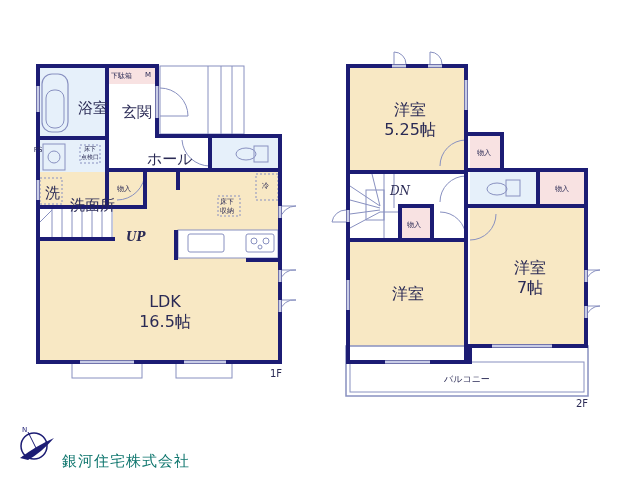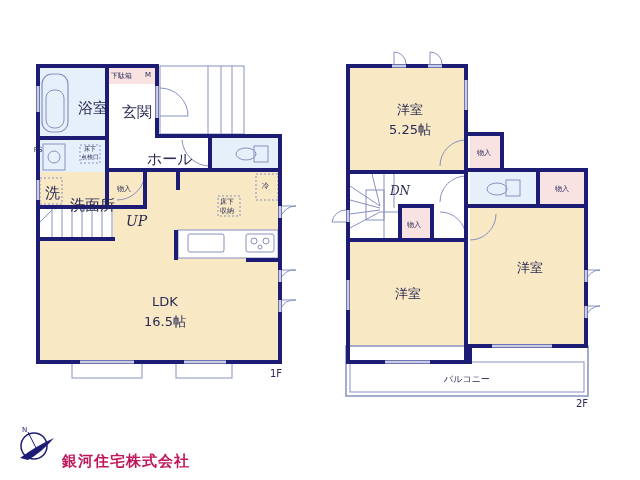--- a/index.html
+++ b/index.html
@@ -1,20 +1,20 @@
 <!DOCTYPE html>
 <html><head>
 <meta charset="utf-8">
 <style>
   html,body{margin:0;padding:0;background:#ffffff;}
   body{width:640px;height:480px;position:relative;overflow:hidden;font-family:"DejaVu Sans","Liberation Sans",sans-serif;color:#2a2a55;}
   .lbl{position:absolute;text-align:center;color:#2a2a55;white-space:nowrap;}
   .small{font-size:15px;}
   .tiny{font-size:7px;}
-  .room-main{font-size:13px;line-height:20px;}
+  .room-main{font-size:16px;line-height:20px;}
   svg{position:absolute;left:0;top:0;}
 </style>
 </head>
 <body>
 
 <svg width="640" height="480" viewBox="0 0 640 480">
 
   <g stroke="#8890c0" fill="none" stroke-width="1">
     <rect x="160" y="66" width="84" height="68"></rect>
     <line x1="208" y1="66" x2="208" y2="134"></line>
@@ -186,38 +186,39 @@
   <div>点検口</div>
 </div>
 <div class="lbl small" style="left:70px;top:184px;margin-top:12px;">洗面所</div>
 <div class="lbl small" style="left:45px;top:184px;">洗</div>
 <div class="lbl tiny" style="left:117px;top:184px;">物入</div>
 <div class="lbl tiny" style="left:262px;top:181px;">冷</div>
 <div class="lbl" style="left:220px;top:198px;font-size:7px;line-height:9px;">
   <div>床下</div>
   <div>収納</div>
 </div>
-<div class="lbl" style="left:126px;top:213px;font-size:14px;font-style:italic;font-family:'DejaVu Serif',serif;">UP</div>
+<div class="lbl" style="left:126px;top:230px;font-size:12px;font-style:italic;font-family:'DejaVu Serif',serif;font-weight:bold;">UP</div>
 <div class="lbl room-main" style="left:130px;top:292px;width:70px;">
   <div>LDK</div>
   <div>16.5帖</div>
 </div>
 <div class="lbl" style="left:270px;top:368px;font-size:10px;">1F</div>
 
 <div class="lbl room-main" style="left:375px;top:100px;width:70px;">
   <div>洋室</div>
   <div>5.25帖</div>
 </div>
 <div class="lbl room-main" style="left:373px;top:284px;width:70px;">
   <div>洋室</div>
 </div>
 <div class="lbl room-main" style="left:495px;top:258px;width:70px;">
   <div>洋室</div>
+  <div>7帖</div>
 </div>
 <div class="lbl tiny" style="left:477px;top:148px;">物入</div>
 <div class="lbl tiny" style="left:407px;top:220px;">物入</div>
 <div class="lbl tiny" style="left:555px;top:184px;">物入</div>
 <div class="lbl" style="left:390px;top:184px;font-size:12px;font-style:italic;font-family:'DejaVu Serif',serif;">DN</div>
 <div class="lbl" style="left:444px;top:373px;font-size:9px;">バルコニー</div>
 <div class="lbl" style="left:576px;top:398px;font-size:10px;">2F</div>
 
-<div class="lbl" style="left:62px;top:452px;font-size:15px;color:#be185d;letter-spacing:1px;font-weight:bold;">銀河住宅株式会社</div>
+<div class="lbl" style="left:62px;top:452px;font-size:15px;color:#0f766e;letter-spacing:1px;">銀河住宅株式会社</div>
 <div class="lbl" style="left:22px;top:426px;font-size:7px;color:#1c1c74;">N</div>
 
 </body></html>

